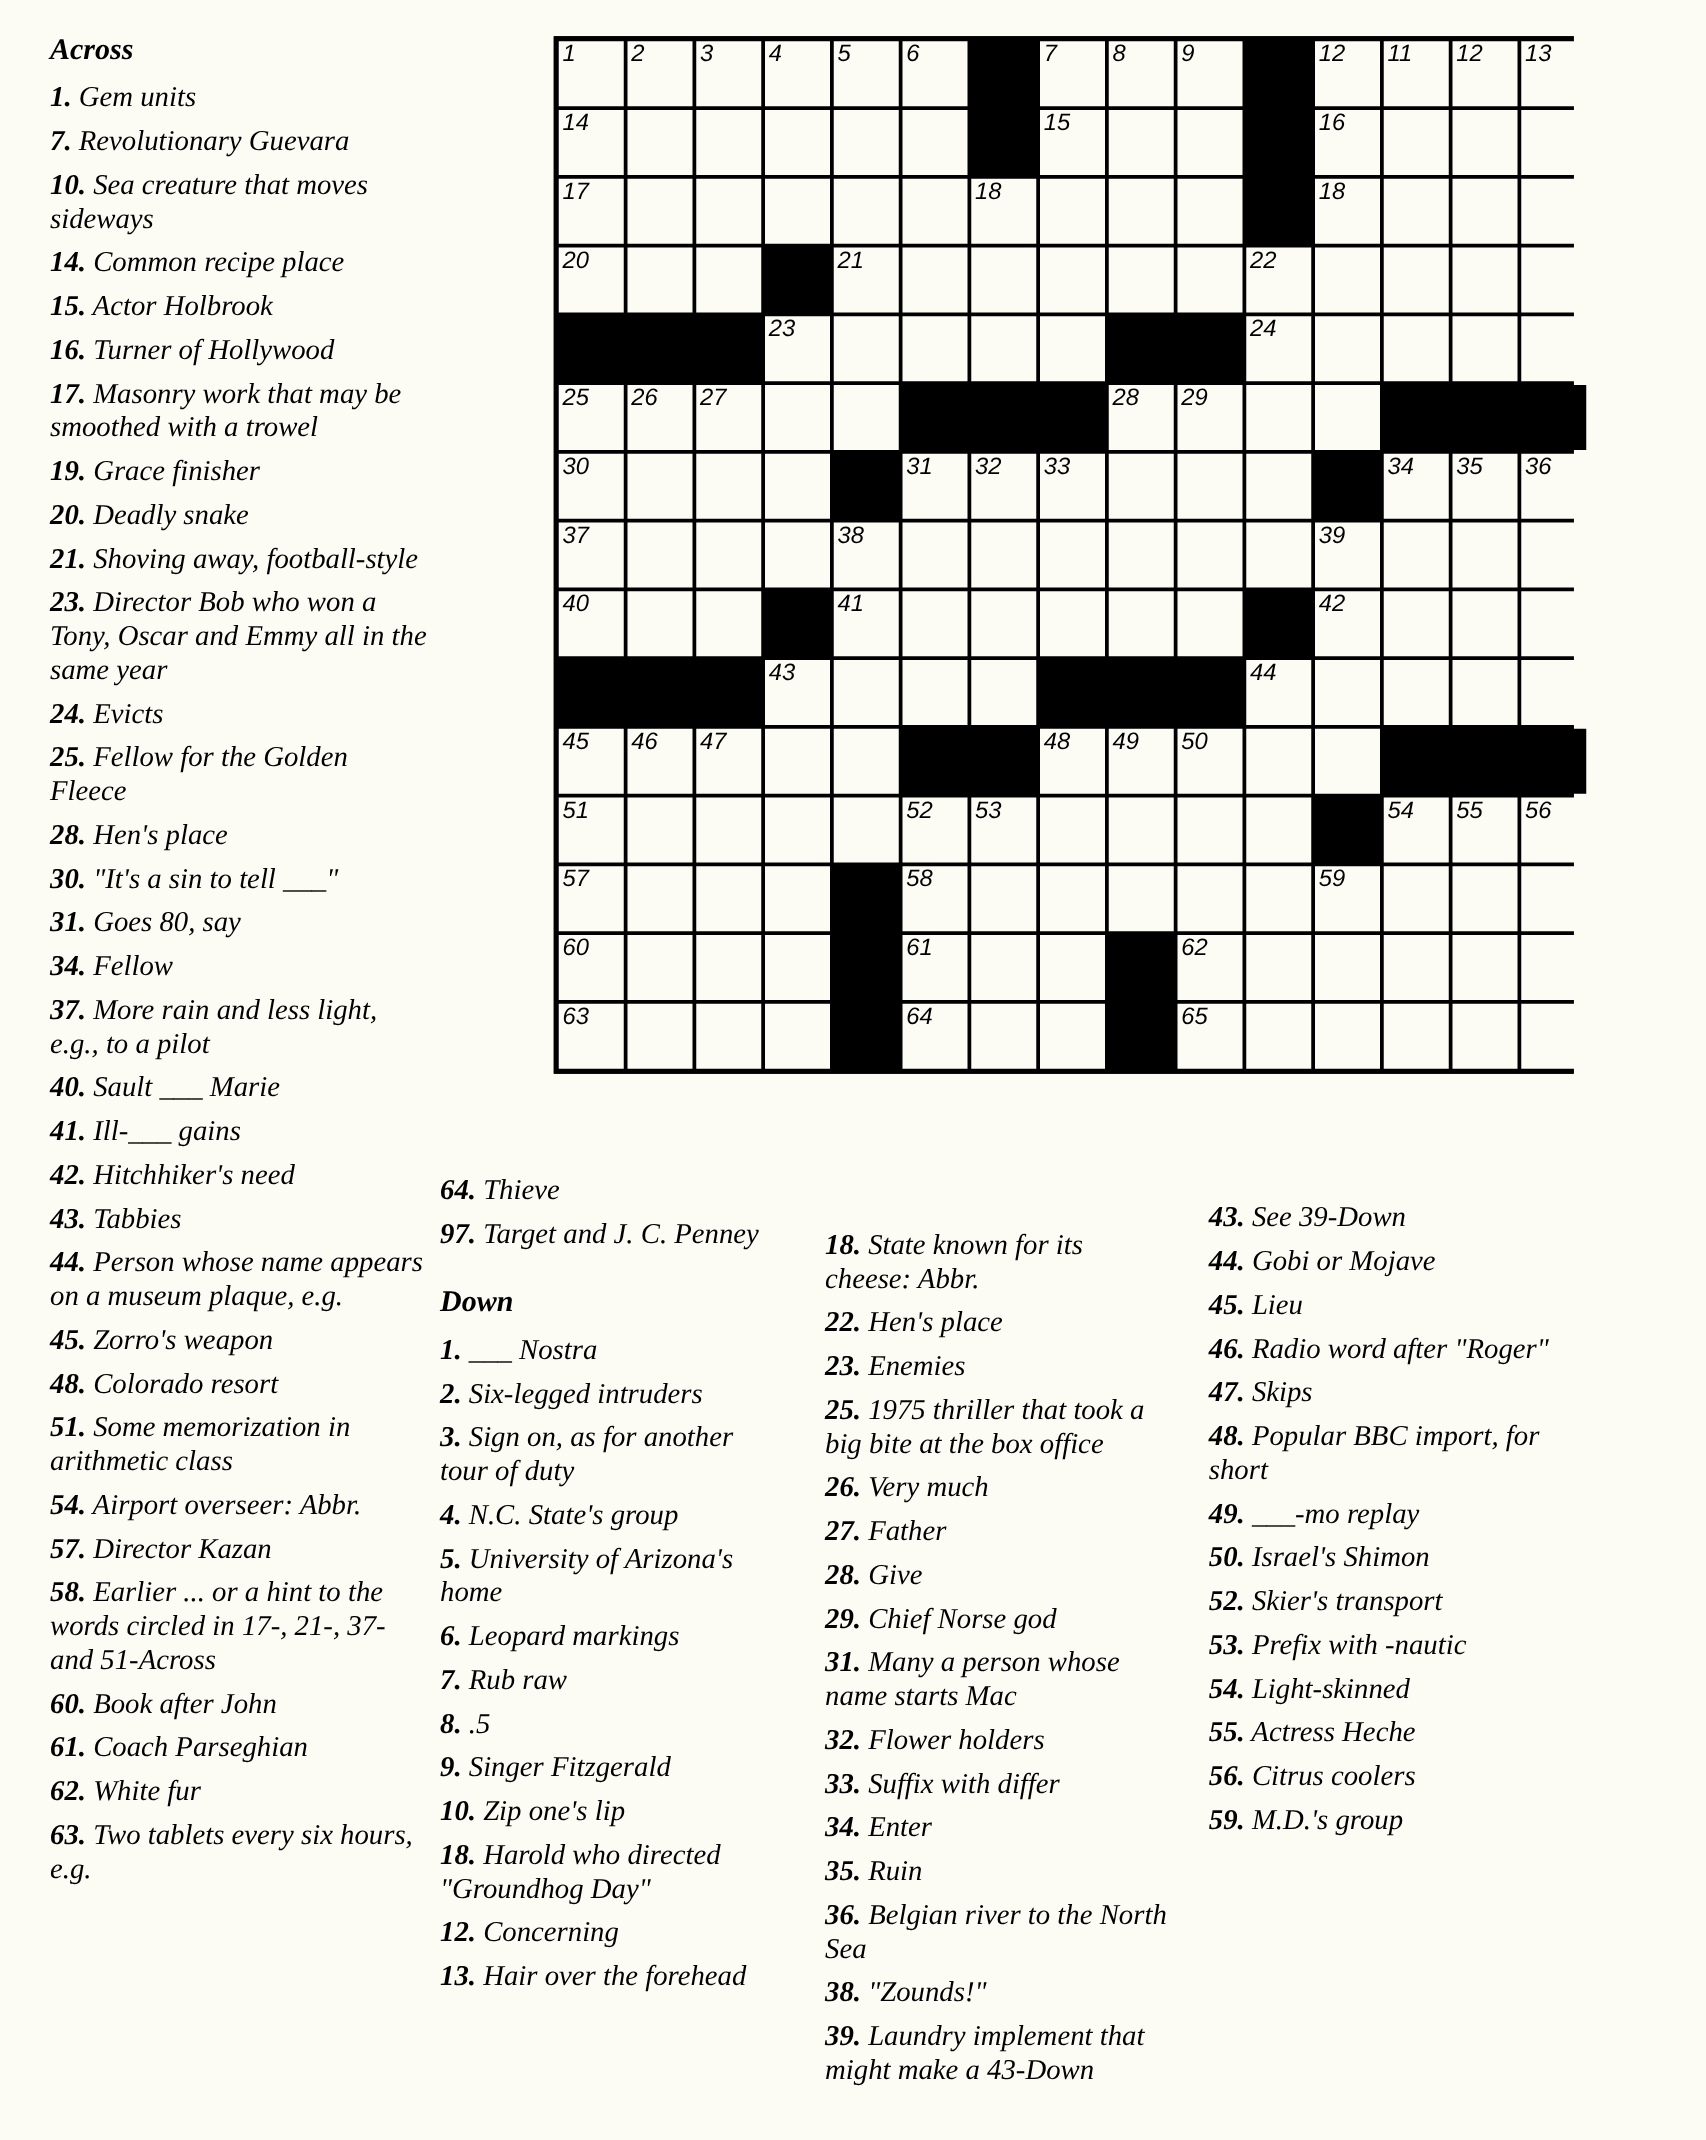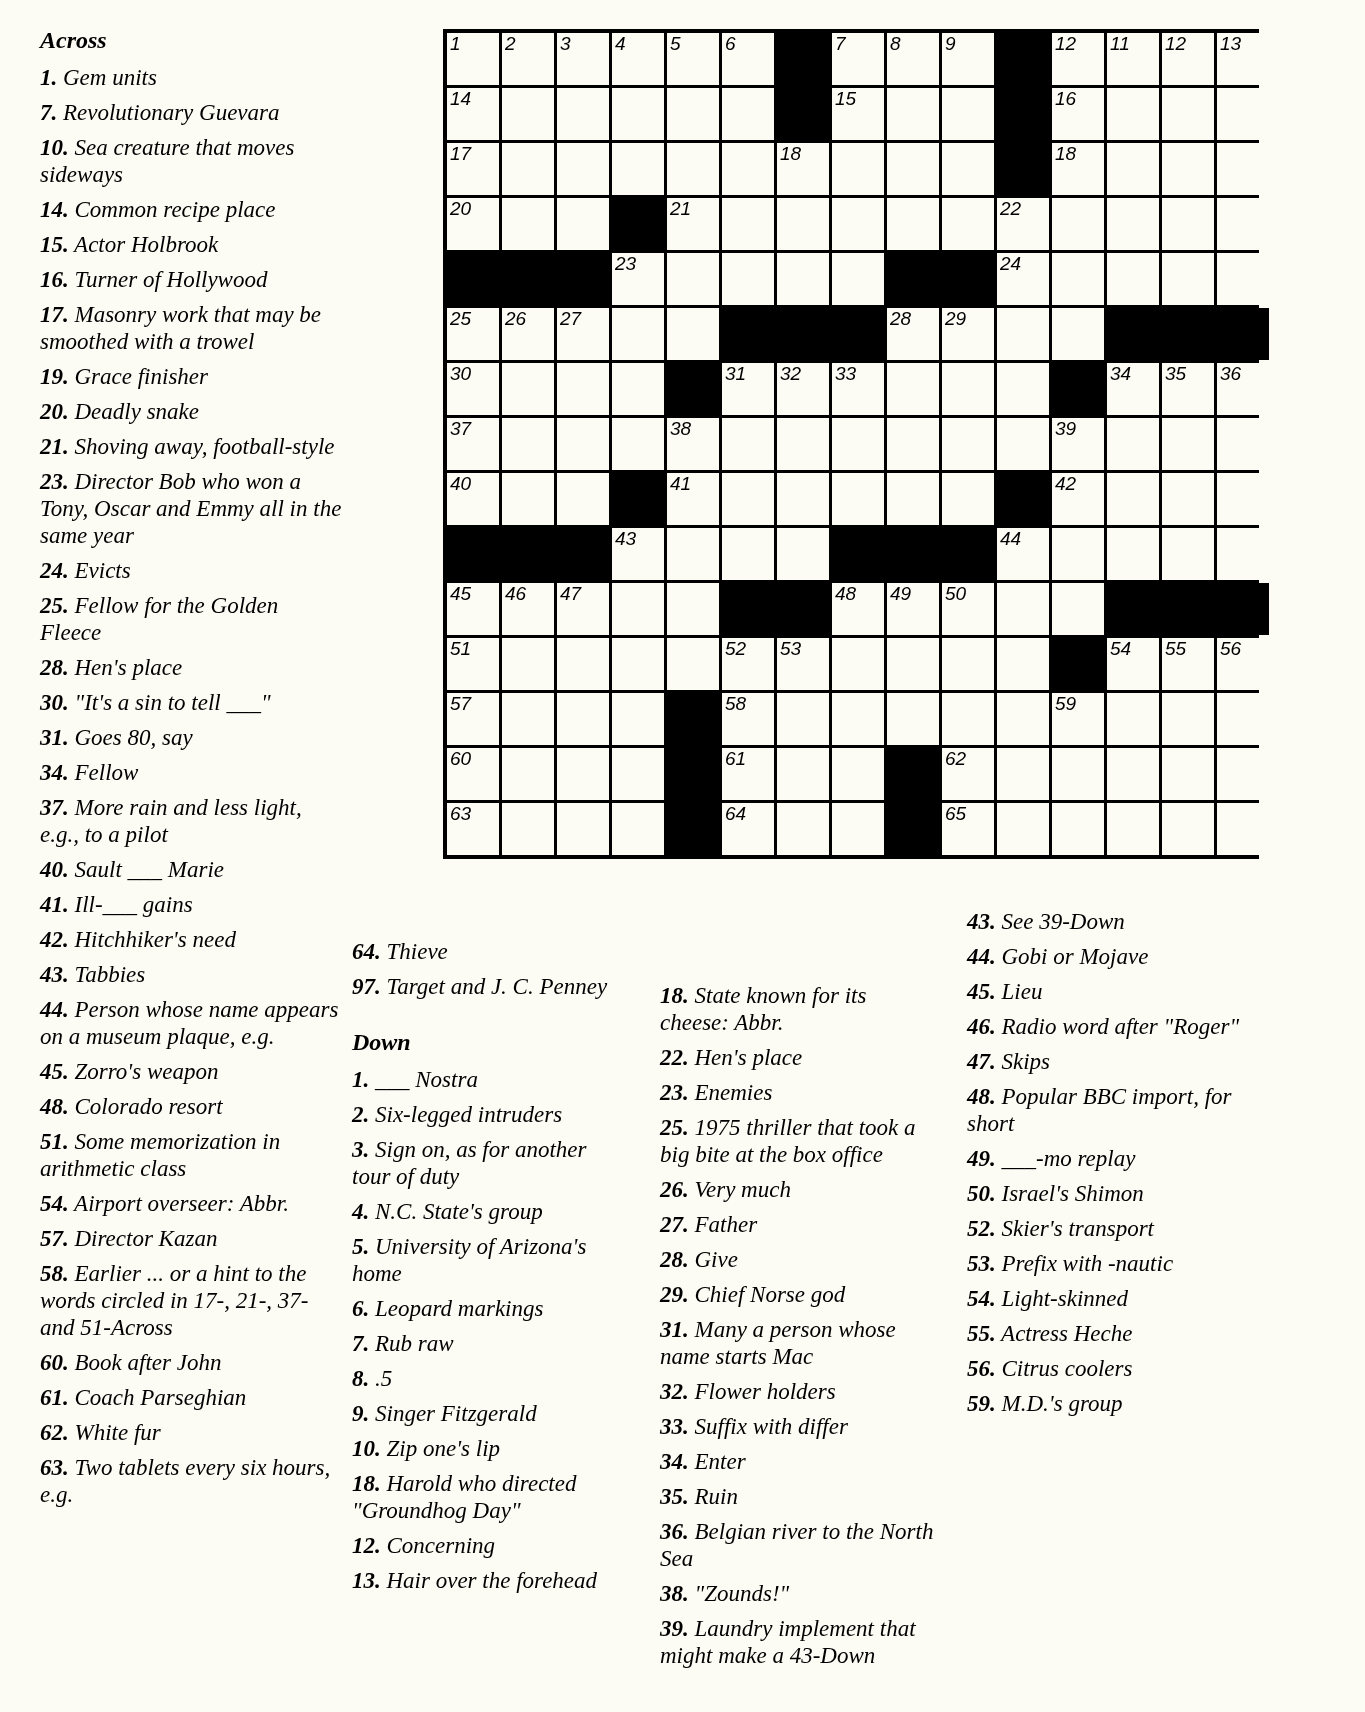--- a/index.html
+++ b/index.html
@@ -4,21 +4,21 @@
 <style>
   html,body{margin:0;padding:0;}
   body{background:#fcfcf4;font-family:"Liberation Serif",serif;color:#000;}
   #page{position:relative;width:1365px;height:1712px;background:#fcfcf4;overflow:hidden;font-style:italic;}
 
   
   .clue-col{position:absolute;}
   #left-col{left:40px;top:26px;width:302px;}
   #colA{left:352px;top:938px;width:274px;}
   #colB{left:660px;top:938px;width:278px;margin-top:44px;}
-  #colC{left:967px;top:908px;width:282px;}
+  #colC{left:967px;top:960px;width:282px;}
 
   .heading{font-weight:bold;font-size:24px;line-height:28px;margin:0 0 10px 0;}
   .down-heading{margin-top:28px;}
   .clue{font-size:23px;line-height:27px;margin:0 0 8px 0;}
   .clue b{font-weight:bold;}
 
   
   #grid{
     position:absolute;left:443px;top:29px;
     display:grid;

